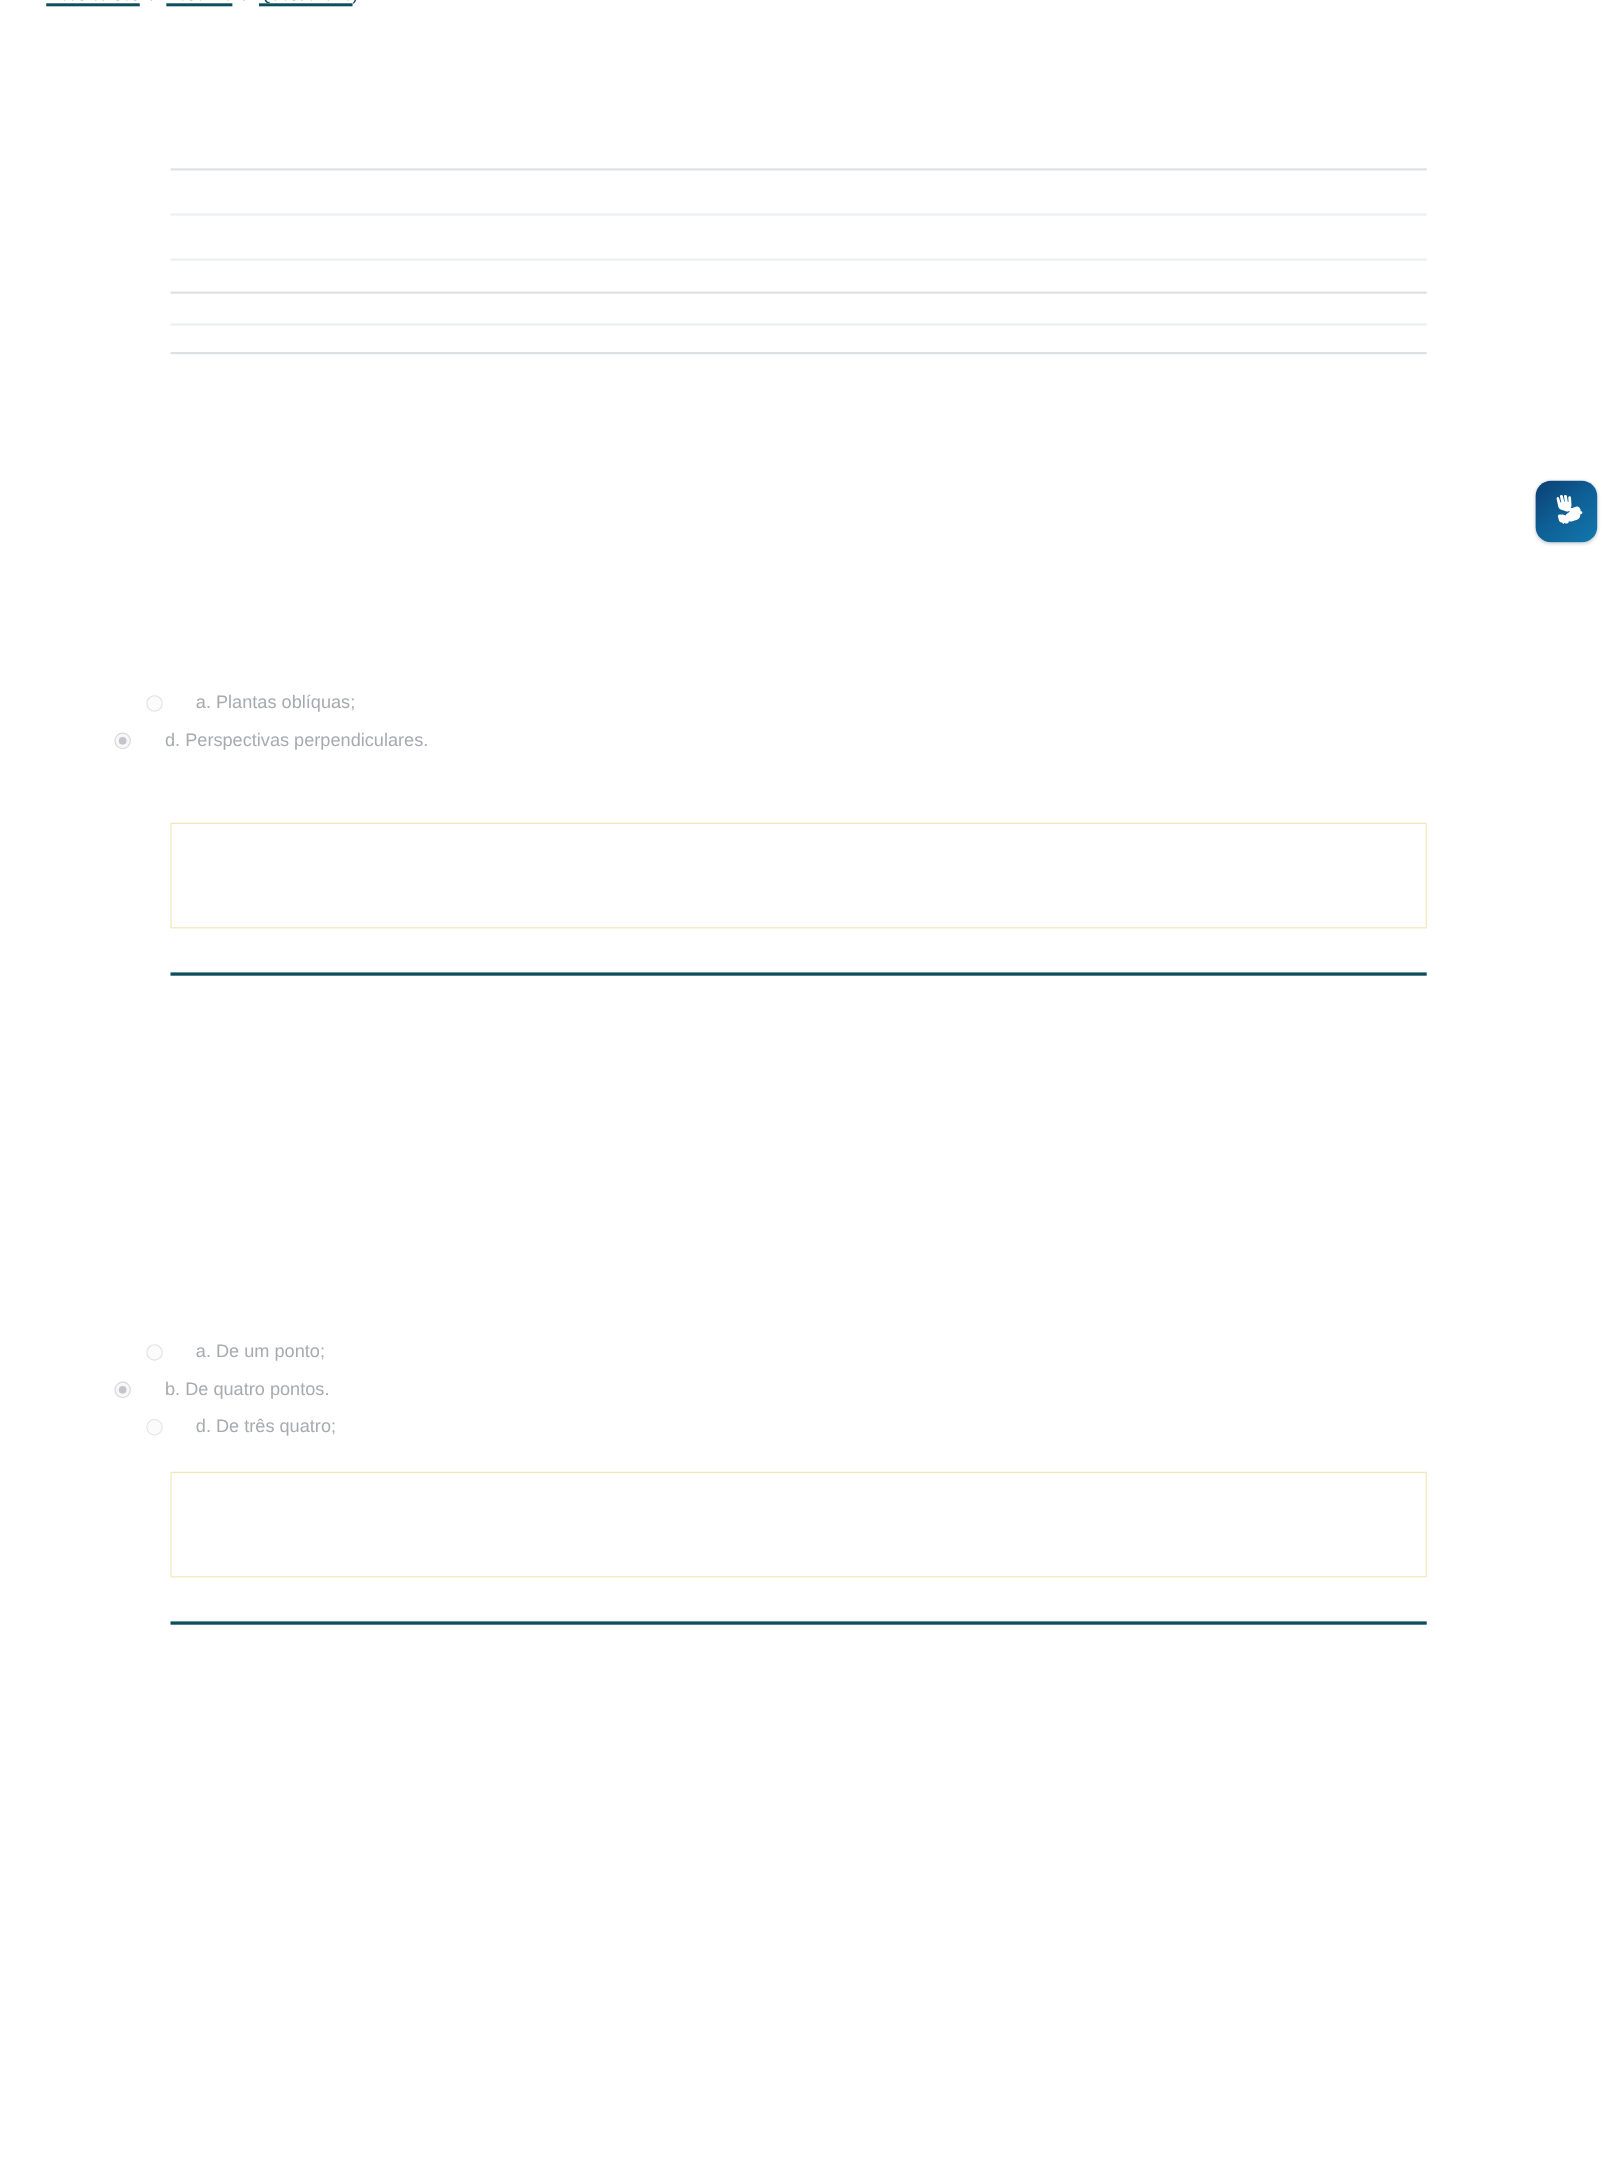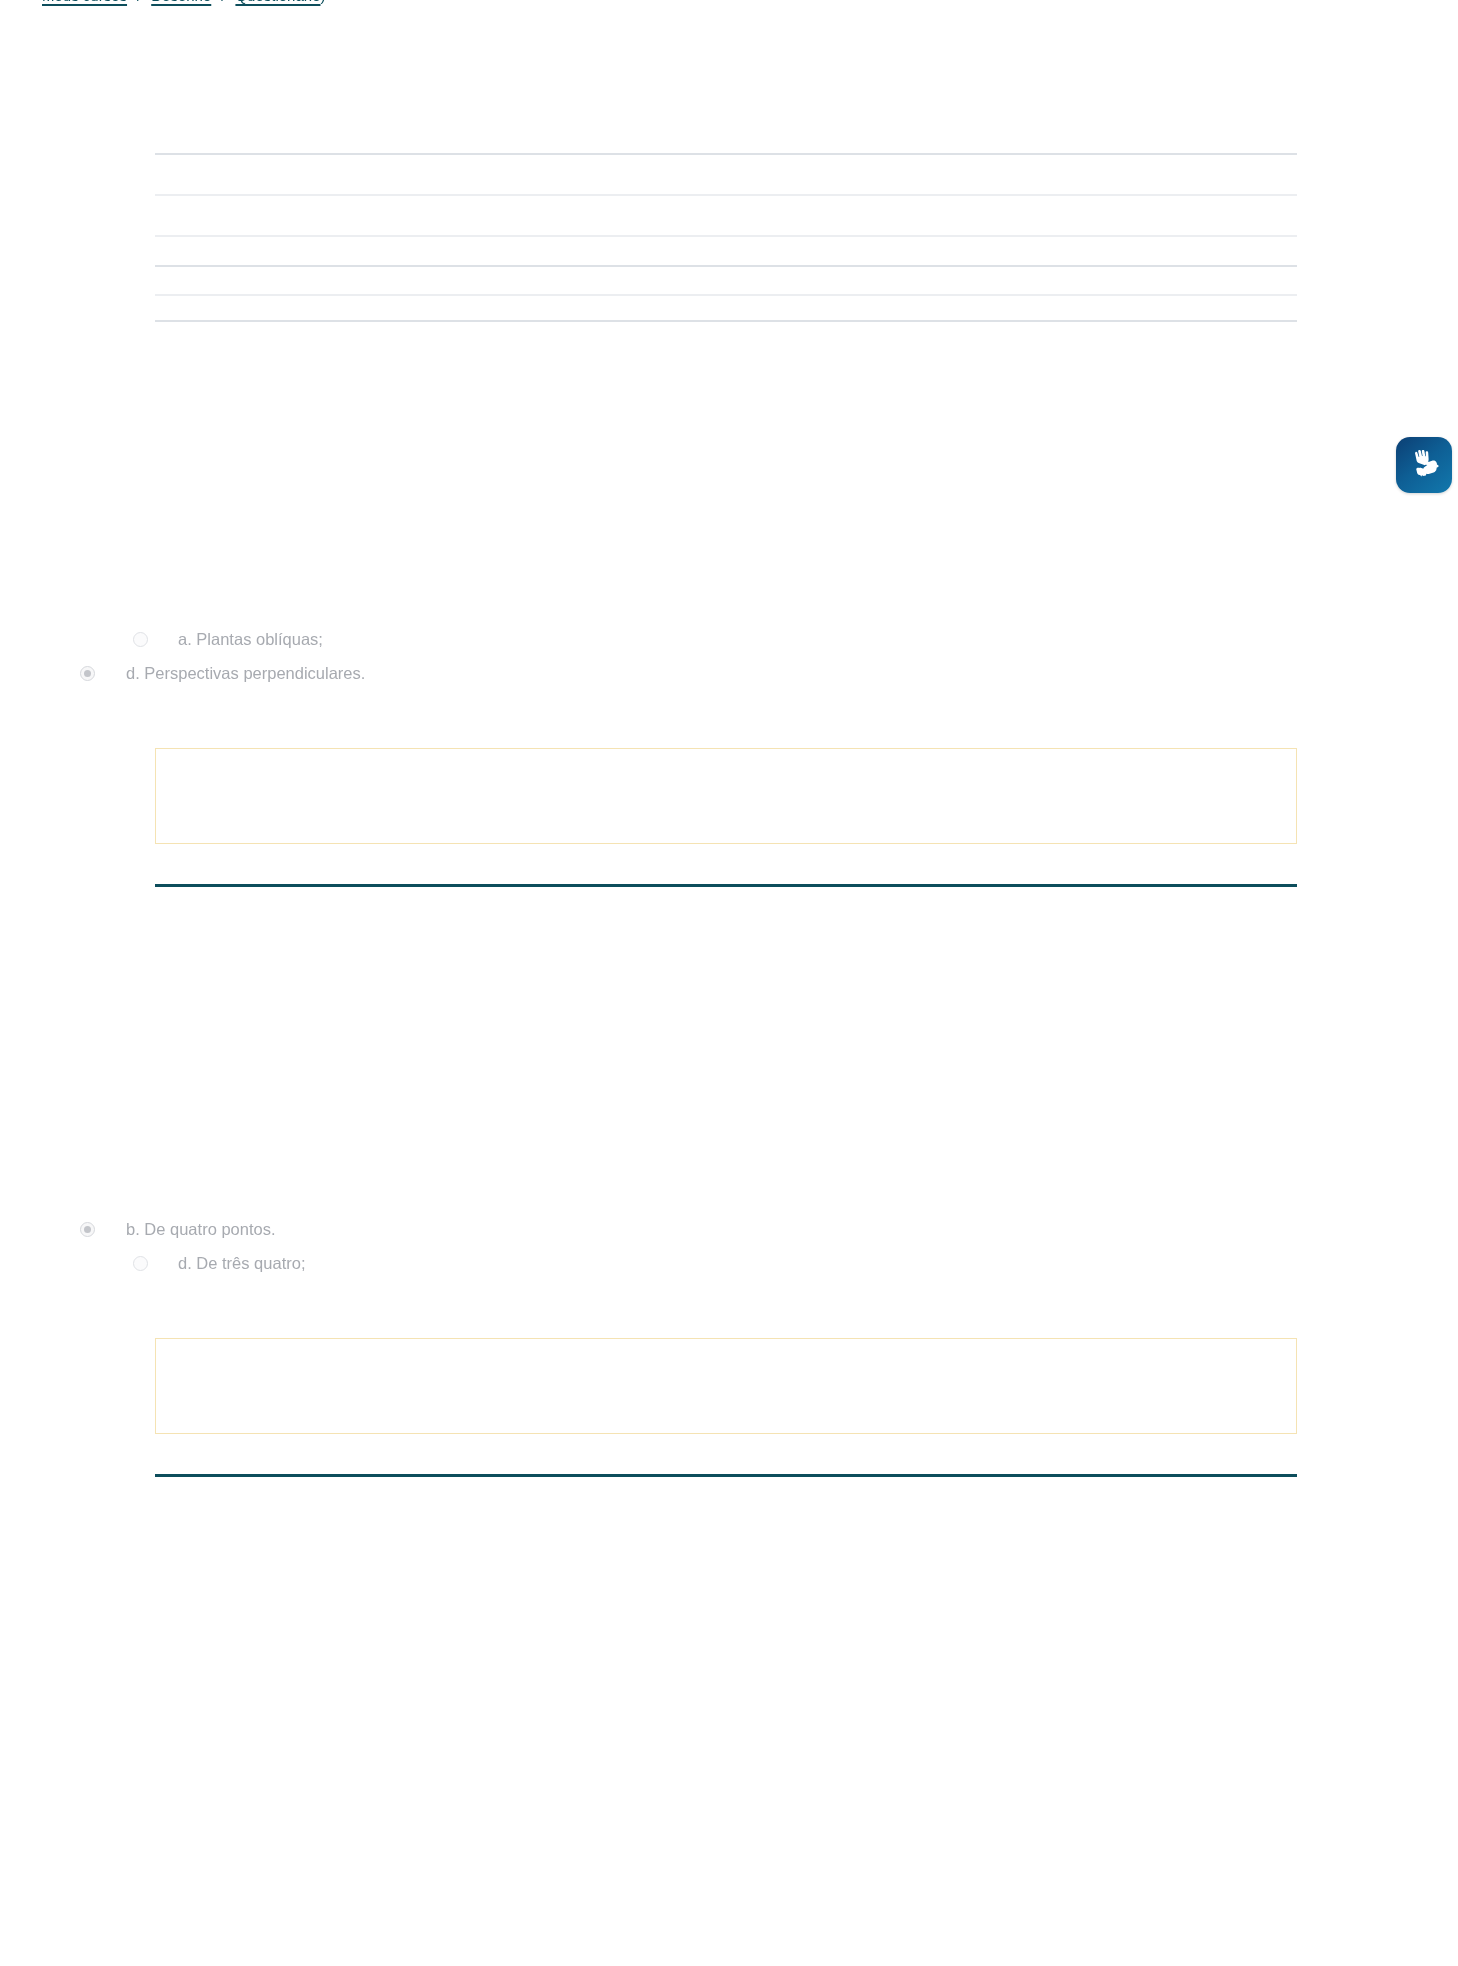--- a/index.html
+++ b/index.html
@@ -109,21 +109,21 @@
   }
   .option-row .option-label {
     color: #a7aab0;
     font-size: 16.5px;
     line-height: 22px;
     white-space: nowrap;
   }
   
   .option-row.indent { padding-left: 133px; }
   .option-row.indent .option-label { padding-left: 30px; }
-  .option-row.flush  { padding-left: 80px; }
+  .option-row.flush  { padding-left: 104px; }
   .option-row.flush .option-label { padding-left: 31px; }
 
   
   .answer-box {
     position: absolute;
     left: 155px;
     width: 1142px;
     box-sizing: border-box;
     border: 1px solid #f5e3b3;
     background: #ffffff;
@@ -212,20 +212,24 @@
   </div>
 </div>
 
 <div class="answer-box" style="top:748px; height:96px"></div>
 
 <div class="divider-teal" style="top:884px"></div>
 
 <div class="question-block" style="top:1212px">
   <div class="options">
 
+    <div class="option-row indent">
+      <span class="radio"></span>
+      <span class="option-label">a. De um ponto;</span>
+    </div>
 
     <div class="option-row flush selected">
       <span class="radio"></span>
       <span class="option-label">b. De quatro pontos.</span>
     </div>
 
 
     <div class="option-row indent">
       <span class="radio"></span>
       <span class="option-label">d. De três quatro;</span>

